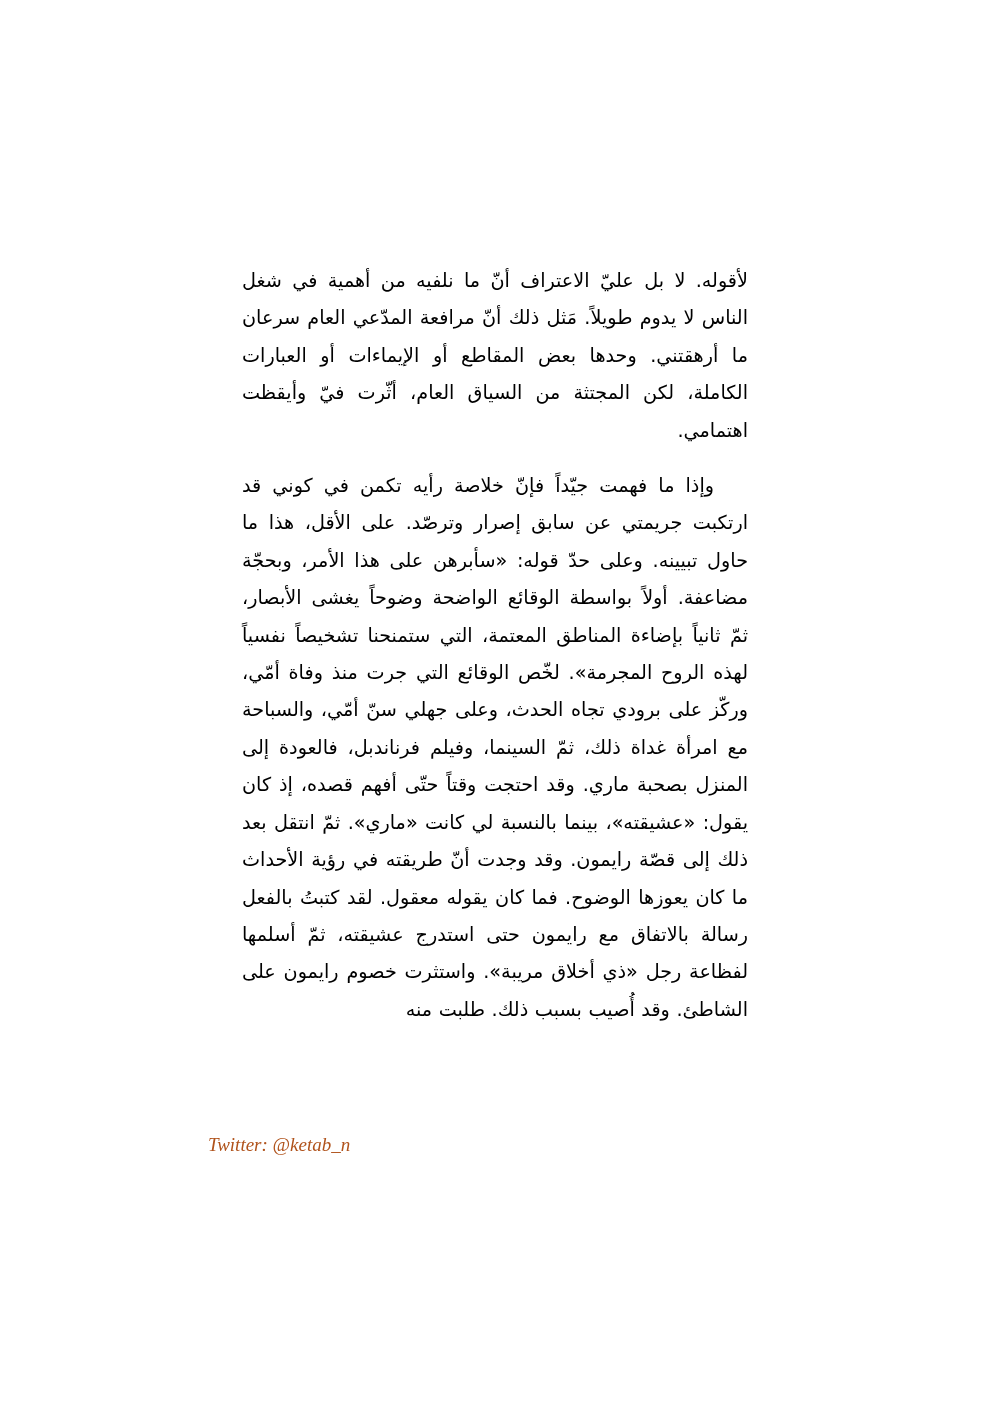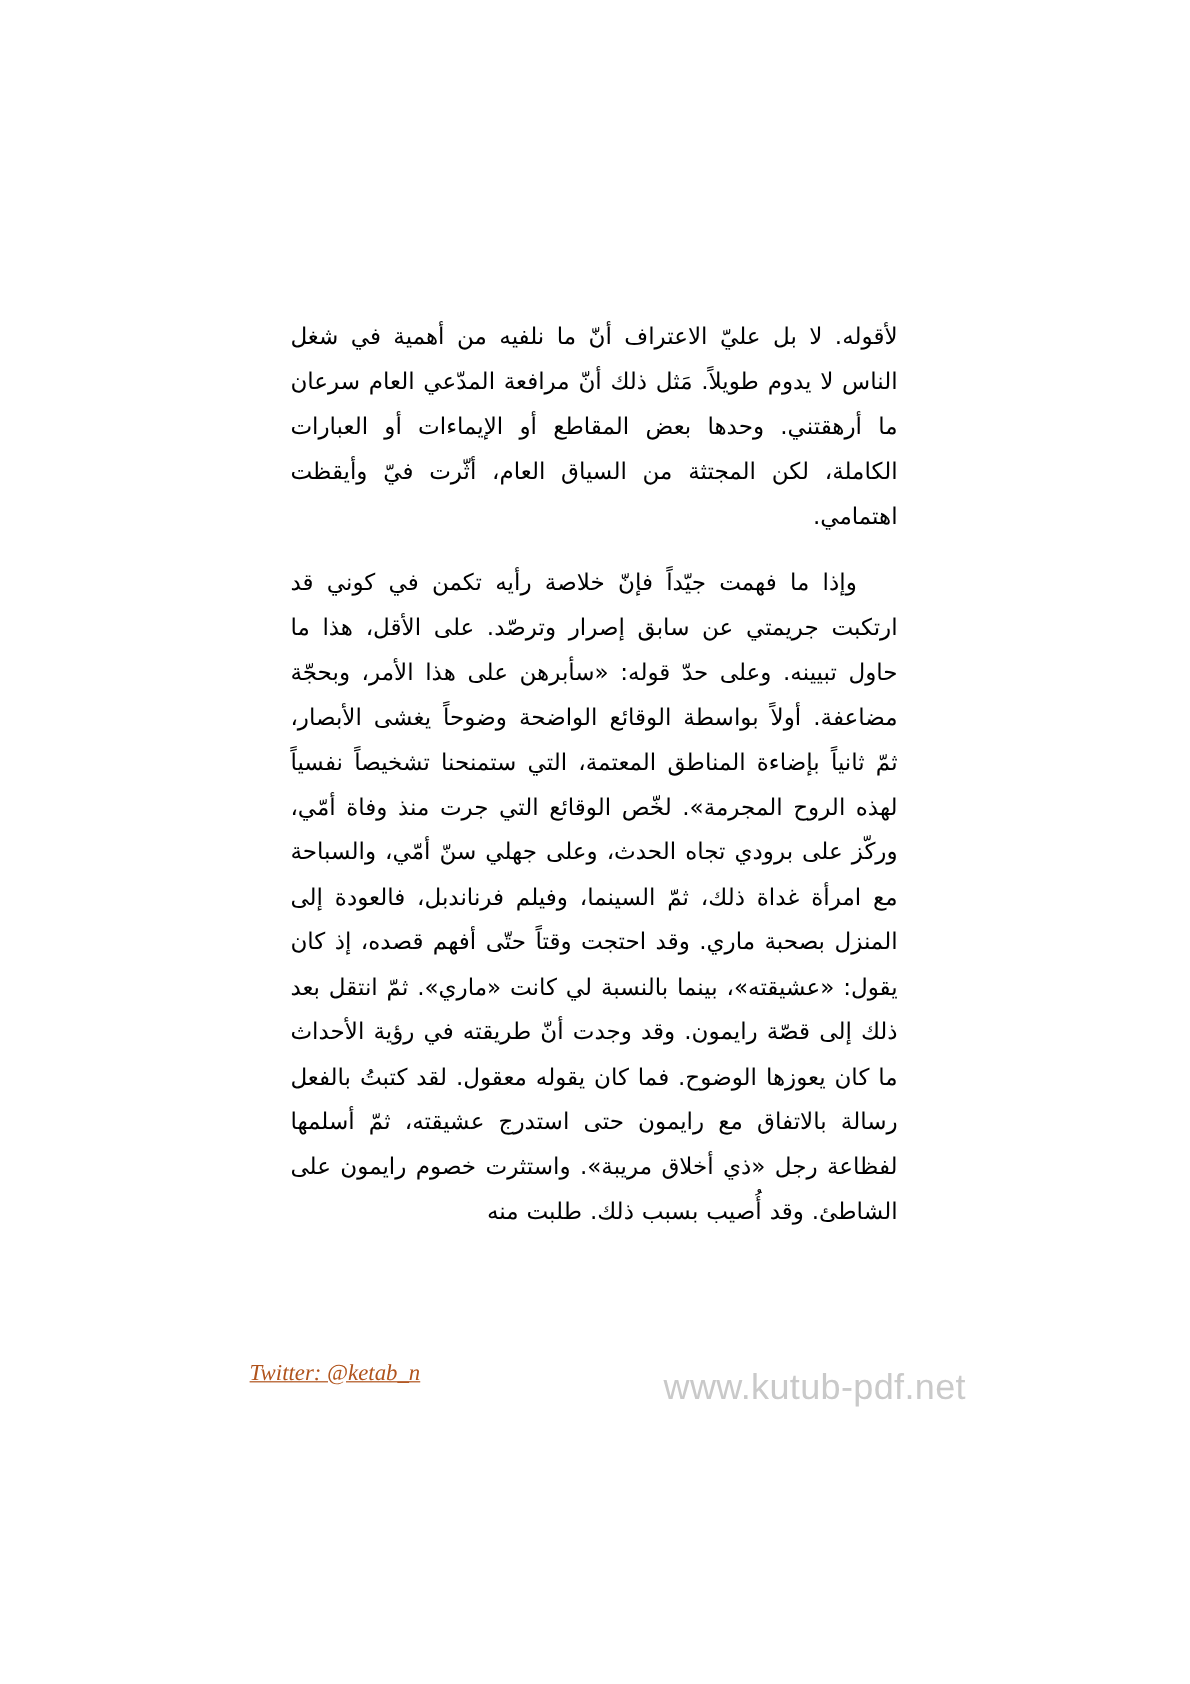--- a/index.html
+++ b/index.html
@@ -60,21 +60,20 @@
   .twitter-credit {
     position: absolute;
     left: 208px;
     top: 16px;
     direction: ltr;
     font-family: "Liberation Serif", "DejaVu Serif", serif;
     font-style: italic;
     font-size: 19px;
     color: #b0531c;
     white-space: nowrap;
-    text-decoration: underline;
   }
   .page-number {
     position: absolute;
     left: 0;
     right: 0;
     top: 5px;
     text-align: center;
     direction: rtl;
     font-family: "DejaVu Sans", sans-serif;
     font-size: 21px;
@@ -99,16 +98,15 @@
 
 <div class="page">
 
   <div class="text-column">
     <p class="para">لأقوله. لا بل عليّ الاعتراف أنّ ما نلفيه من أهمية في شغل الناس لا يدوم طويلاً. مَثل ذلك أنّ مرافعة المدّعي العام سرعان ما أرهقتني. وحدها بعض المقاطع أو الإيماءات أو العبارات الكاملة، لكن المجتثة من السياق العام، أثّرت فيّ وأيقظت اهتمامي.</p>
     <p class="para indent">وإذا ما فهمت جيّداً فإنّ خلاصة رأيه تكمن في كوني قد ارتكبت جريمتي عن سابق إصرار وترصّد. على الأقل، هذا ما حاول تبيينه. وعلى حدّ قوله: «سأبرهن على هذا الأمر، وبحجّة مضاعفة. أولاً بواسطة الوقائع الواضحة وضوحاً يغشى الأبصار، ثمّ ثانياً بإضاءة المناطق المعتمة، التي ستمنحنا تشخيصاً نفسياً لهذه الروح المجرمة». لخّص الوقائع التي جرت منذ وفاة أمّي، وركّز على برودي تجاه الحدث، وعلى جهلي سنّ أمّي، والسباحة مع امرأة غداة ذلك، ثمّ السينما، وفيلم فرناندبل، فالعودة إلى المنزل بصحبة ماري. وقد احتجت وقتاً حتّى أفهم قصده، إذ كان يقول: «عشيقته»، بينما بالنسبة لي كانت «ماري». ثمّ انتقل بعد ذلك إلى قصّة رايمون. وقد وجدت أنّ طريقته في رؤية الأحداث ما كان يعوزها الوضوح. فما كان يقوله معقول. لقد كتبتُ بالفعل رسالة بالاتفاق مع رايمون حتى استدرج عشيقته، ثمّ أسلمها لفظاعة رجل «ذي أخلاق مريبة». واستثرت خصوم رايمون على الشاطئ. وقد أُصيب بسبب ذلك. طلبت منه</p>
   </div>
 
   <div class="footer">
     <div class="twitter-credit">Twitter: @ketab_n</div>
-    <div class="watermark">www.kutub-pdf.net</div>
   </div>
 
 </div>
 
 </body></html>

